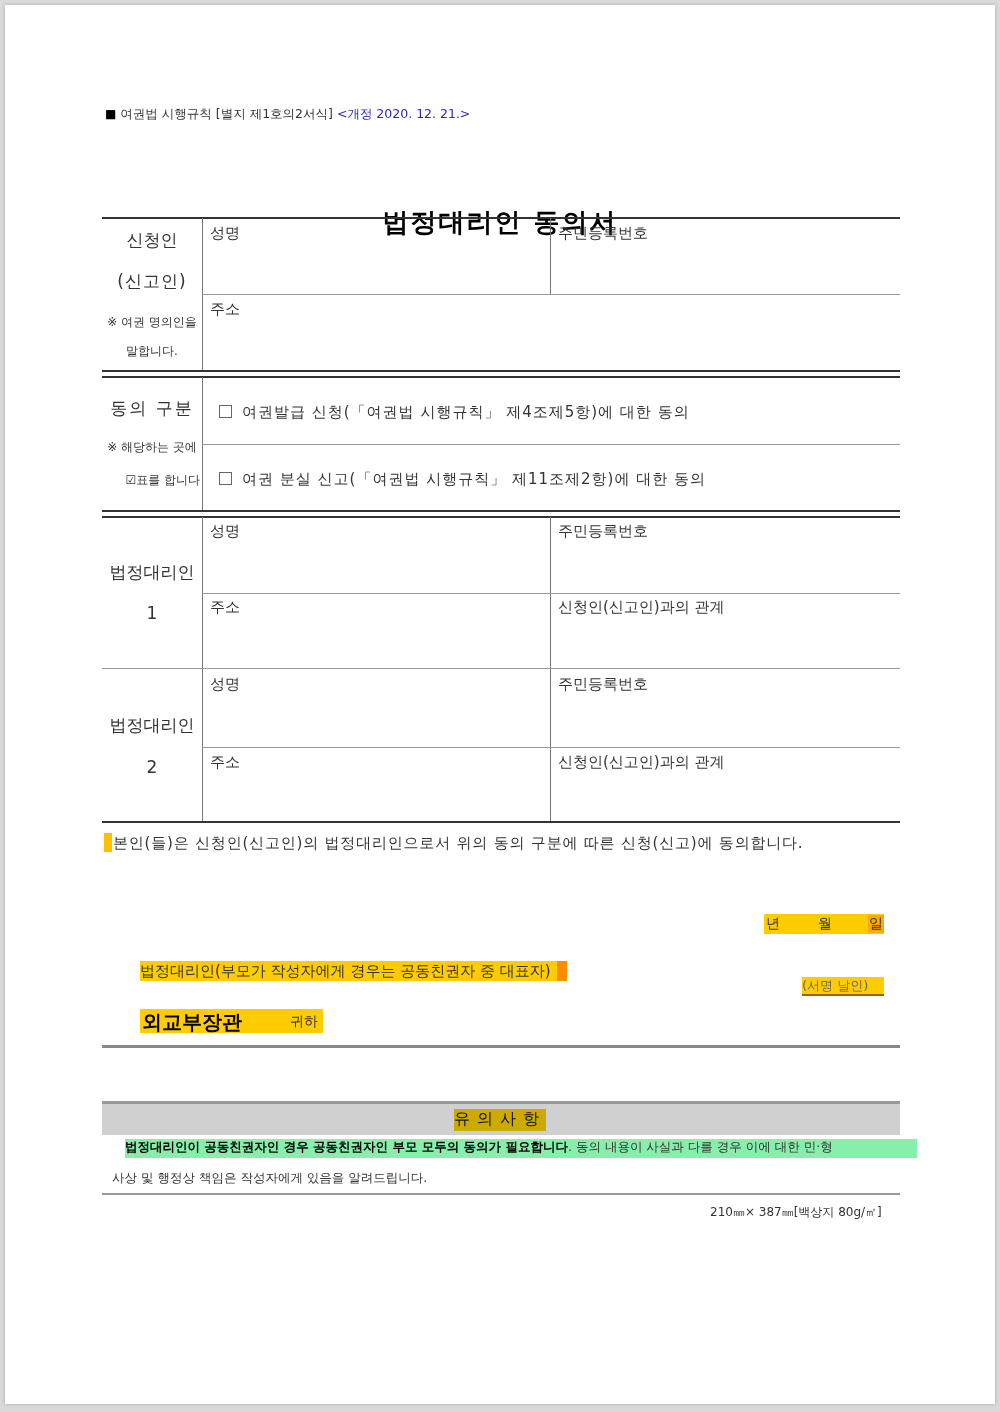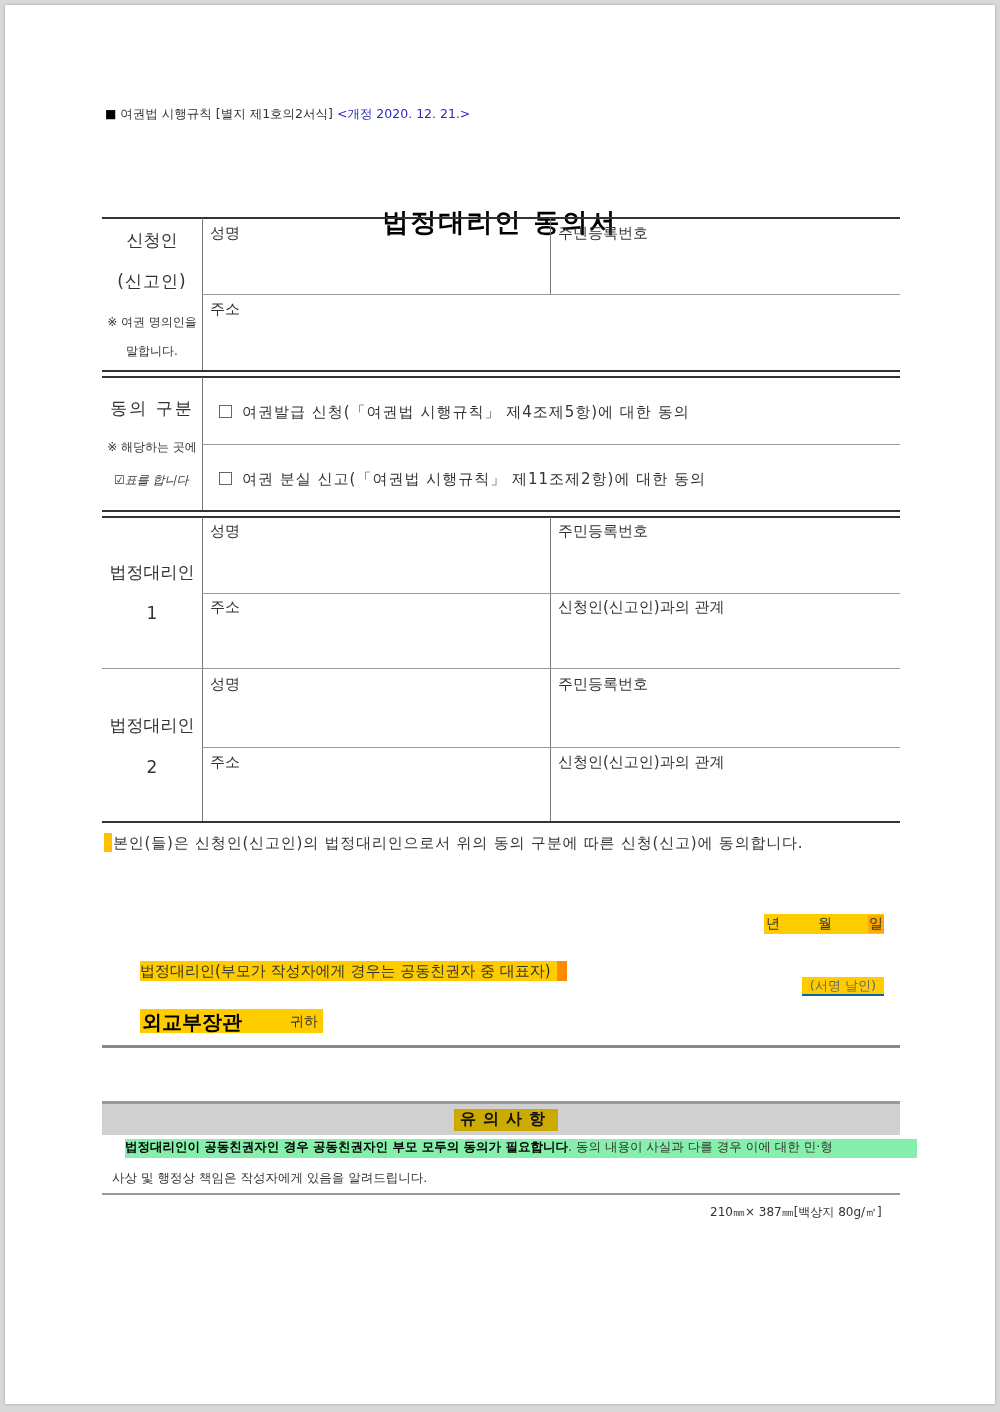--- a/index.html
+++ b/index.html
@@ -49,27 +49,27 @@
     .side.small { font-size: 12px; }
     .chk { display: inline-block; width: 13px; height: 13px; border: 1px solid #666; vertical-align: -1px; margin-right: 10px; }
     .opt { position: absolute; font-size: 15px; color: #333; white-space: nowrap; letter-spacing: 1px; }
     .stmt { position: absolute; left: 104px; top: 833px; font-size: 15px; color: #333; letter-spacing: 0.8px; white-space: nowrap; }
     .stmt .mark { display: inline-block; width: 8px; height: 19px; background: #ffc000; vertical-align: -4px; margin-right: 1px; }
     .hlbg { background: #ffcc00; }
     .date { position: absolute; left: 764px; top: 914px; height: 20px; width: 120px; font-size: 14px; color: #333; }
     .date span { position: absolute; top: 1px; }
     .signer { position: absolute; left: 140px; top: 961px; height: 20px; font-size: 15px; color: #333; white-space: nowrap; background: #ffcc00; padding-right: 0; }
     .signer .tail { display: inline-block; width: 10px; height: 20px; background: #ff8c00; vertical-align: -5px; margin-left: 6px; }
-    .seal { position: absolute; left: 802px; top: 977px; height: 19px; width: 82px; font-size: 13px; color: #666; text-align: center; background: #ffcc00; border-bottom: 2px solid #0369a1; }
+    .seal { position: absolute; left: 802px; top: 977px; height: 19px; width: 82px; font-size: 13px; color: #666; text-align: left; background: #ffcc00; border-bottom: 2px solid #a16207; }
     .recipient { position: absolute; left: 140px; top: 1009px; height: 24px; width: 183px; background: #ffcc00; white-space: nowrap; text-decoration: underline; }
     .recipient .min { font-size: 20px; font-weight: bold; color: #000; position: absolute; left: 2px; top: 0; }
     .recipient .hon { font-size: 14px; color: #333; position: absolute; left: 150px; top: 4px; }
     .sep { position: absolute; left: 102px; width: 798px; top: 1045px; height: 3px; background: #888; }
     .notice-head { position: absolute; left: 102px; top: 1101px; width: 798px; height: 34px; background: #d0d0d0; border-top: 3px solid #999; }
-    .notice-head .t { position: absolute; left: 352px; top: 5px; height: 22px; padding: 0 6px; background: #ccaa00; font-size: 16px; font-weight: bold; color: #111; letter-spacing: 7px; }
+    .notice-head .t { position: absolute; left: 352px; top: 5px; height: 22px; padding: 0 0; background: #ccaa00; font-size: 16px; font-weight: normal; color: #111; letter-spacing: 7px; }
     .notice-line1 { position: absolute; left: 104px; top: 1139px; width: 792px; height: 19px; background: #86efac; font-size: 12.5px; color: #333; white-space: nowrap; overflow: hidden; margin-left: 21px; }
     .notice-line1 b { color: #000; }
     .notice-line2 { position: absolute; left: 112px; top: 1170px; font-size: 12.5px; color: #333; white-space: nowrap; }
     .sep2 { position: absolute; left: 102px; width: 798px; top: 1193px; height: 2px; background: #999; }
     .paper { position: absolute; left: 710px; top: 1204px; font-size: 12px; color: #333; white-space: nowrap; }
   </style>
 </head>
 <body>
 
 <div class="page"></div>
@@ -99,21 +99,21 @@
 <div class="abs" style="left:203px; top:322px; width:696px; height:46px;"></div>
 
 <div class="hl thick" style="left:102px; width:798px; top:370px;"></div>
 <div class="hl thick" style="left:102px; width:798px; top:376px;"></div>
 
 <div class="vl" style="left:202px; top:377px; height:133px;"></div>
 <div class="hl thin" style="left:202px; width:698px; top:444px;"></div>
 
 <div class="side big" style="left:102px; width:100px; top:397px; letter-spacing:2px;">동의 구분</div>
 <div class="side small" style="left:102px; width:100px; top:439px;">※ 해당하는 곳에</div>
-<div class="side small" style="left:114px; width:86px; top:472px; text-align:left;font-style:italic;">☑표를 합니다</div>
+<div class="side small" style="left:114px; width:86px; top:472px; text-align:right;">☑표를 합니다</div>
 
 <div class="opt" style="left:219px; top:403px;">
   <span class="chk"></span><span>여권발급 신청(「여권법 시행규칙」 제4조제5항)에 대한 동의</span>
 </div>
 <div class="opt" style="left:219px; top:470px;">
   <span class="chk"></span><span>여권 분실 신고(「여권법 시행규칙」 제11조제2항)에 대한 동의</span>
 </div>
 
 <div class="hl thick" style="left:102px; width:798px; top:510px;"></div>
 <div class="hl thick" style="left:102px; width:798px; top:516px;"></div>

